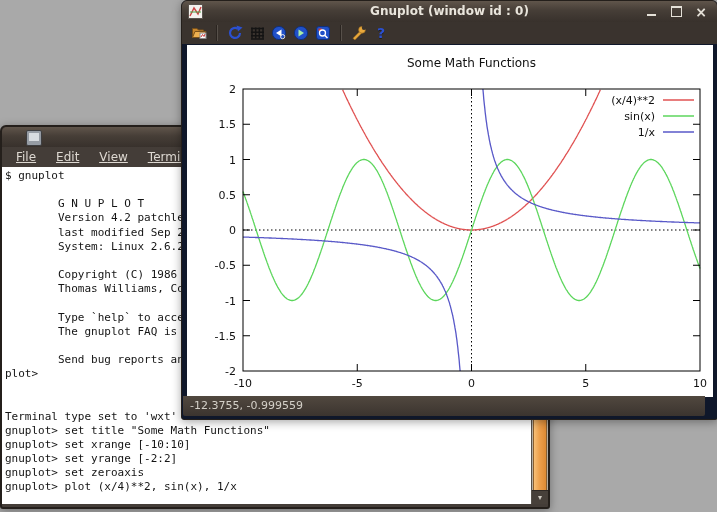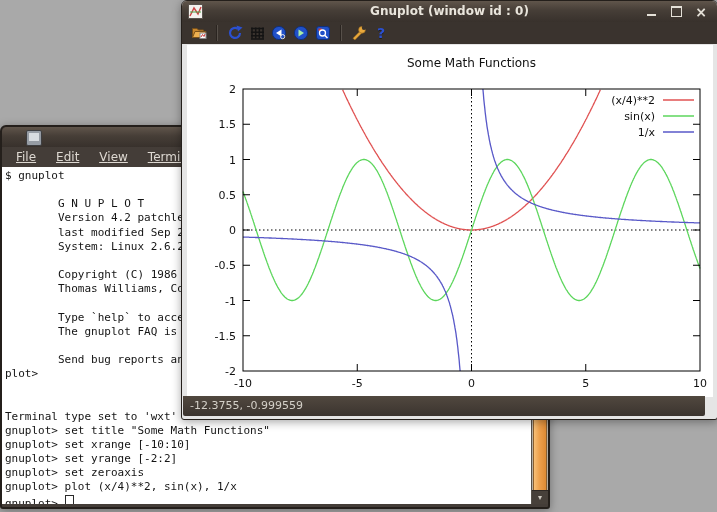--- a/index.html
+++ b/index.html
@@ -45,21 +45,21 @@
   .scrollbar{position:absolute;top:40px;right:0;bottom:3px;width:16px;
     background:#b6aea2;border-left:1px solid #55504a;}
   .scroll-thumb{position:absolute;left:1px;right:1px;top:2px;height:324px;
     background:linear-gradient(90deg,#f7c078,#eda04c 45%,#dd8a34);
     border:1px solid #8a5f2e;border-radius:2px;}
   .scroll-btn{position:absolute;left:0;right:0;bottom:0;height:13px;
     background:#47403a;border-top:1px solid #2e2824;color:#cfcac2;
     font-size:8px;text-align:center;line-height:13px;}
 
   
-  #gnuplot{left:181px;top:0;width:537px;height:420px;background:#e5e5e5;z-index:5;}
+  #gnuplot{left:181px;top:0;width:537px;height:420px;background:#0f172a;z-index:5;}
   #gnuplot .titlebar{height:21px;}
   .gp-app-icon{position:absolute;left:6px;top:3px;}
   .toolbar{height:22px;display:flex;align-items:center;padding-left:7px;gap:2px;
     background:#3a332e;}
   .tb-btn{width:20px;height:18px;display:flex;align-items:center;justify-content:center;}
   .tb-sep{width:1px;height:16px;background:#2a2420;border-right:1px solid #57504a;
     margin:0 5px;}
   .help-glyph{color:#2b50d0;font-size:14px;font-weight:bold;
     text-shadow:0 1px 0 rgba(0,0,0,.4);}
   .plot-canvas{position:absolute;left:5px;top:44px;width:526px;height:352px;
@@ -107,21 +107,20 @@
         Send bug reports and suggestions to &lt;http://sourceforge.net/projects/gnu
 plot&gt;
 
 
 Terminal type set to 'wxt'
 gnuplot&gt; set title "Some Math Functions"
 gnuplot&gt; set xrange [-10:10]
 gnuplot&gt; set yrange [-2:2]
 gnuplot&gt; set zeroaxis
 gnuplot&gt; plot (x/4)**2, sin(x), 1/x</pre>
-        <div class="prompt-row"><span>gnuplot&gt; </span><span class="cursor-box"></span></div>
       </div>
     </div>
     <div class="scrollbar">
       <div class="scroll-thumb"></div>
       <div class="scroll-btn">▾</div>
     </div>
   </div>
 
   <div id="gnuplot" class="win">
     <div class="titlebar">

